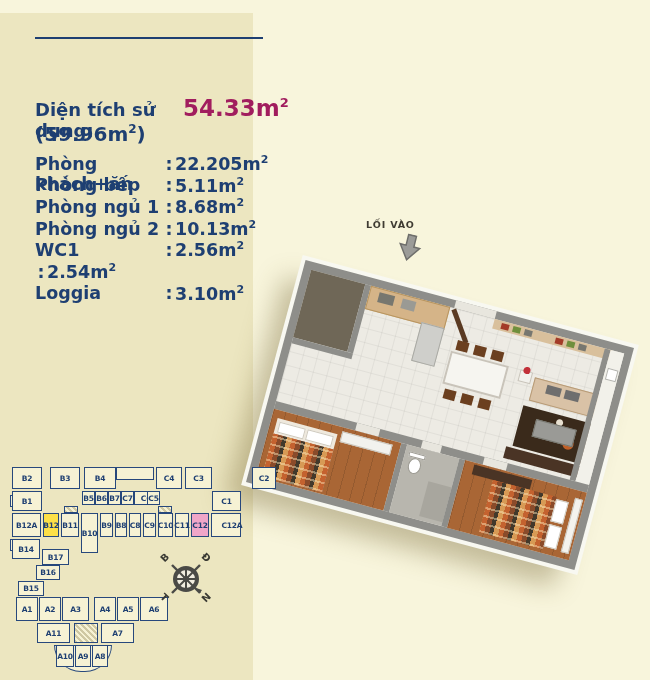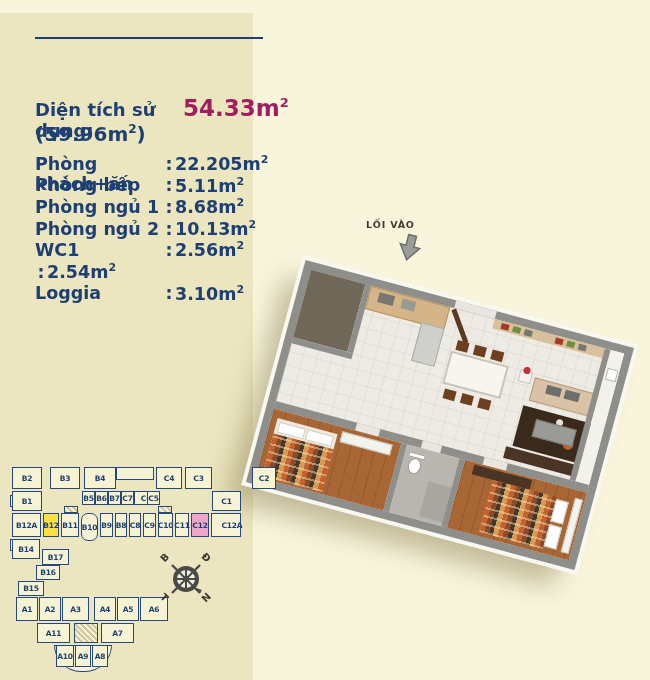--- a/index.html
+++ b/index.html
@@ -234,21 +234,21 @@
     <div class="unit" style="left: 72px; top: 26px; width: 13px; height: 14px;">B5</div>
     <div class="unit" style="left: 85px; top: 26px; width: 13px; height: 14px;">B6</div>
     <div class="unit" style="left: 98px; top: 26px; width: 13px; height: 14px;">B7</div>
     <div class="unit" style="left: 111px; top: 26px; width: 13px; height: 14px;">C7</div>
     <div class="unit" style="left: 124px; top: 26px; width: 24px; height: 14px;">C6</div>
     <div class="unit" style="left: 137px; top: 26px; width: 13px; height: 14px;">C5</div>
     <div class="unit" style="left: 202px; top: 26px; width: 29px; height: 20px;">C1</div>
     <div class="unit" style="left: 2px; top: 48px; width: 29px; height: 24px;">B12A</div>
     <div class="unit green" style="left: 33px; top: 48px; width: 16px; height: 24px;">B12</div>
     <div class="unit" style="left: 51px; top: 48px; width: 18px; height: 24px;">B11</div>
-    <div class="unit" style="left: 71px; top: 48px; width: 17px; height: 28px; border-radius: 7px;">B10</div>
+    <div class="unit" style="left: 71px; top: 48px; width: 17px; height: 40px;">B10</div>
     <div class="unit" style="left: 90px; top: 48px; width: 13px; height: 24px;">B9</div>
     <div class="unit" style="left: 105px; top: 48px; width: 12px; height: 24px;">B8</div>
     <div class="unit" style="left: 119px; top: 48px; width: 12px; height: 24px;">C8</div>
     <div class="unit" style="left: 133px; top: 48px; width: 13px; height: 24px;">C9</div>
     <div class="unit" style="left: 148px; top: 48px; width: 15px; height: 24px;">C10</div>
     <div class="unit" style="left: 165px; top: 48px; width: 14px; height: 24px;">C11</div>
     <div class="unit pink" style="left: 181px; top: 48px; width: 18px; height: 24px;">C12</div>
     <div class="unit" style="left: 201px; top: 48px; width: 30px; height: 24px; padding-left: 12px;">C12A</div>
     <div class="unit" style="left: 2px; top: 74px; width: 28px; height: 20px;">B14</div>
     <div class="unit" style="left: 32px; top: 84px; width: 27px; height: 16px;">B17</div>

